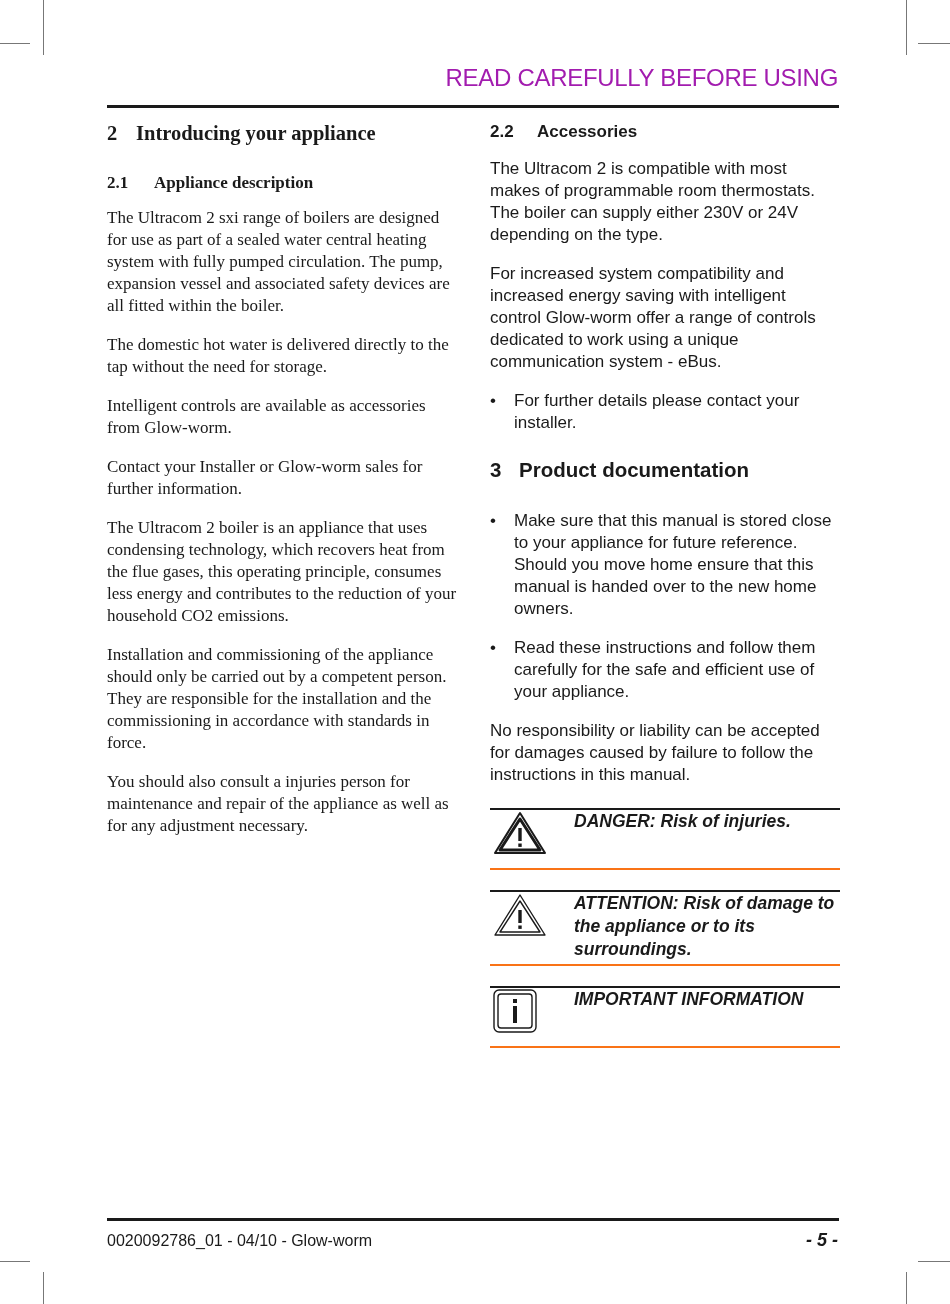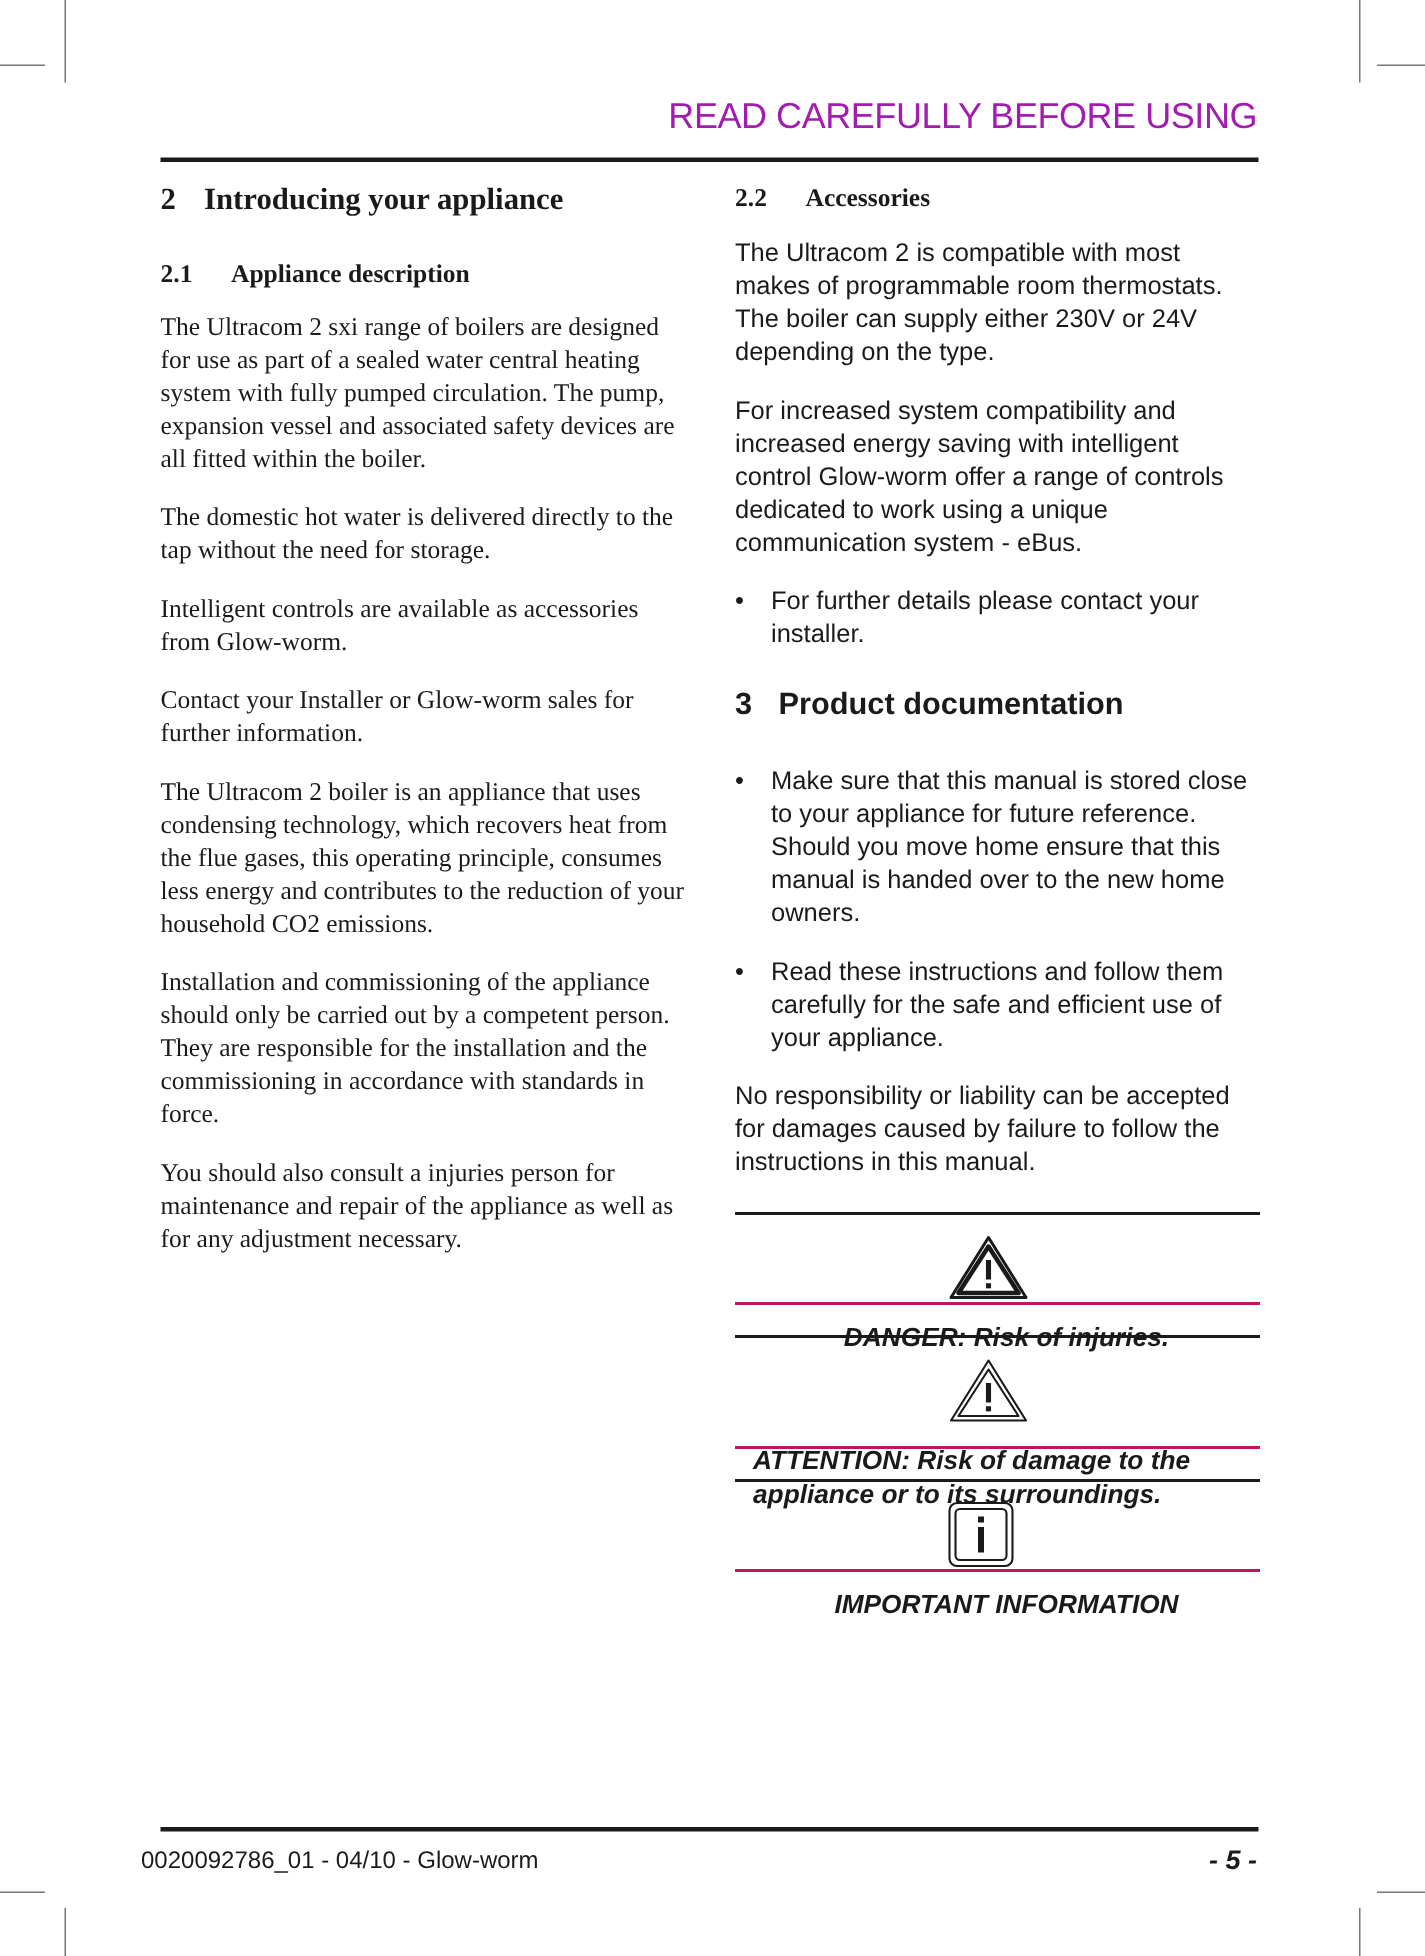--- a/index.html
+++ b/index.html
@@ -11,25 +11,25 @@
   .col-left{left:107px;font-family:Liberation Serif, serif;}
   .col-right{left:490px;width:350px;}
   h2.sec{font-size:20.5px;font-weight:bold;margin:0 0 28px 0;font-weight:600;}
   h2.sec .num{display:inline-block;width:29px;}
   h3.sub{font-size:17px;font-weight:bold;margin:0 0 14px 0;}
   h3.sub .num{display:inline-block;width:47px;}
   p{font-size:17px;line-height:22px;margin:14px 0 17px 0;}
   ul{list-style:none;margin:0;padding:0;}
   li{position:relative;padding-left:24px;font-size:17px;line-height:22px;margin:0 0 17px 0;}
   li .bullet{position:absolute;left:0;top:0;}
-  .symbol-box{border-top:2px solid #1a1a1a;border-bottom:2px solid #be185d;display:flex;align-items:center;margin-bottom:20px;flex-direction:column;}
+  .symbol-box{border-top:2px solid #1a1a1a;border-bottom:2px solid #f97316;display:flex;align-items:flex-start;margin-bottom:20px;}
   .symbol-icon{width:70px;flex:0 0 70px;display:flex;align-items:center;justify-content:flex-start;padding-left:2px;}
   .symbol-text{font-size:17.5px;font-weight:bold;font-style:italic;line-height:23px;margin-left:12px;}
   .footer-rule{position:absolute;left:107px;top:1218px;width:732px;height:3px;background:#1a1a1a;}
-  .footer-left{position:absolute;left:94px;top:1232px;font-size:16px;color:#1a1a1a;}
+  .footer-left{position:absolute;left:107px;top:1232px;font-size:16px;color:#1a1a1a;}
   .footer-right{position:absolute;right:112px;top:1230px;font-size:18px;font-weight:bold;font-style:italic;}
 </style>
 </head>
 <body>
 
 <div class="crop" style="left:43px;top:0;width:1px;height:55px;"></div>
 <div class="crop" style="left:0;top:43px;width:30px;height:1px;"></div>
 <div class="crop" style="left:906px;top:0;width:1px;height:55px;"></div>
 <div class="crop" style="left:918px;top:43px;width:32px;height:1px;"></div>
 <div class="crop" style="left:0;top:1261px;width:30px;height:1px;"></div>
@@ -50,21 +50,21 @@
   <p>The Ultracom 2 sxi range of boilers are designed for use as part of a sealed water central heating system with fully pumped circulation. The pump, expansion vessel and associated safety devices are all fitted within the boiler.</p>
   <p>The domestic hot water is delivered directly to the tap without the need for storage.</p>
   <p>Intelligent controls are available as accessories from Glow-worm.</p>
   <p>Contact your Installer or Glow-worm sales for further information.</p>
   <p>The Ultracom 2 boiler is an appliance that uses condensing technology, which recovers heat from the flue gases, this operating principle, consumes less energy and contributes to the reduction of your household CO2 emissions.</p>
   <p>Installation and commissioning of the appliance should only be carried out by a competent person. They are responsible for the installation and the commissioning in accordance with standards in force.</p>
   <p>You should also consult a injuries person for maintenance and repair of the appliance as well as for any adjustment necessary.</p>
 </div>
 
 <div class="col col-right">
-  <h3 class="sub" style="margin-bottom:16px;font-family:Liberation Serif, serif;">
+  <h3 class="sub" style="margin-bottom:16px;">
     <span class="num">2.2</span><span>Accessories</span>
   </h3>
   <p>The Ultracom 2 is compatible with most makes of programmable room thermostats. The boiler can supply either 230V or 24V depending on the type.</p>
   <p>For increased system compatibility and increased energy saving with intelligent control Glow-worm offer a range of controls dedicated to work using a unique communication system - eBus.</p>
   <ul>
     <li><span class="bullet">•</span><span>For further details please contact your installer.</span></li>
   </ul>
 
   <h2 class="sec" style="margin-top:24px;">
     <span class="num">3</span><span>Product documentation</span>

